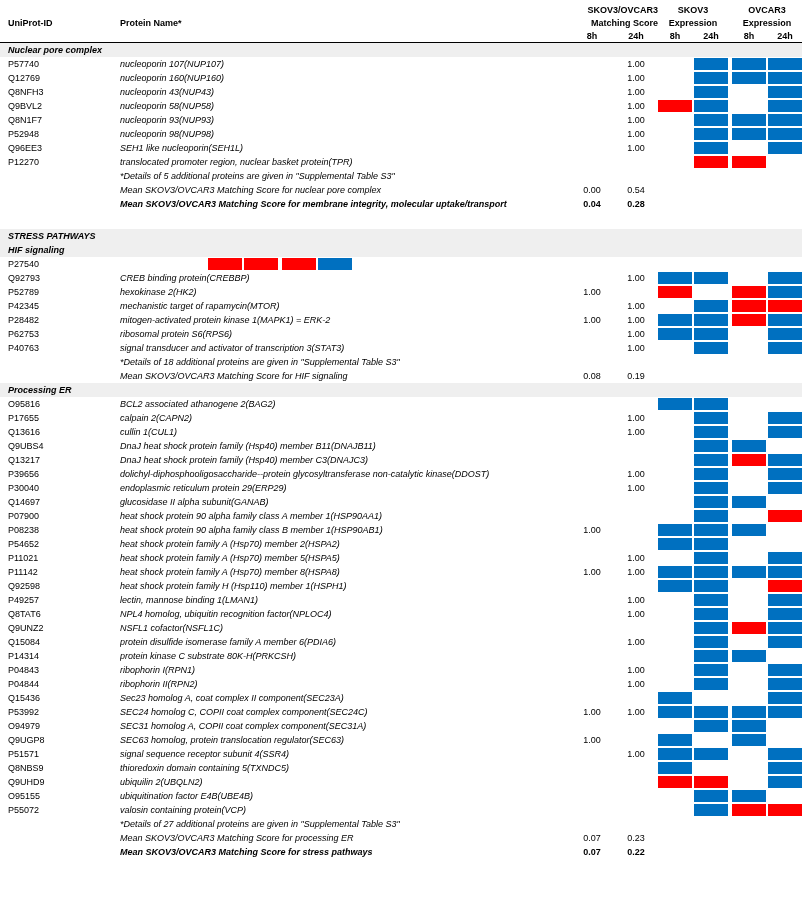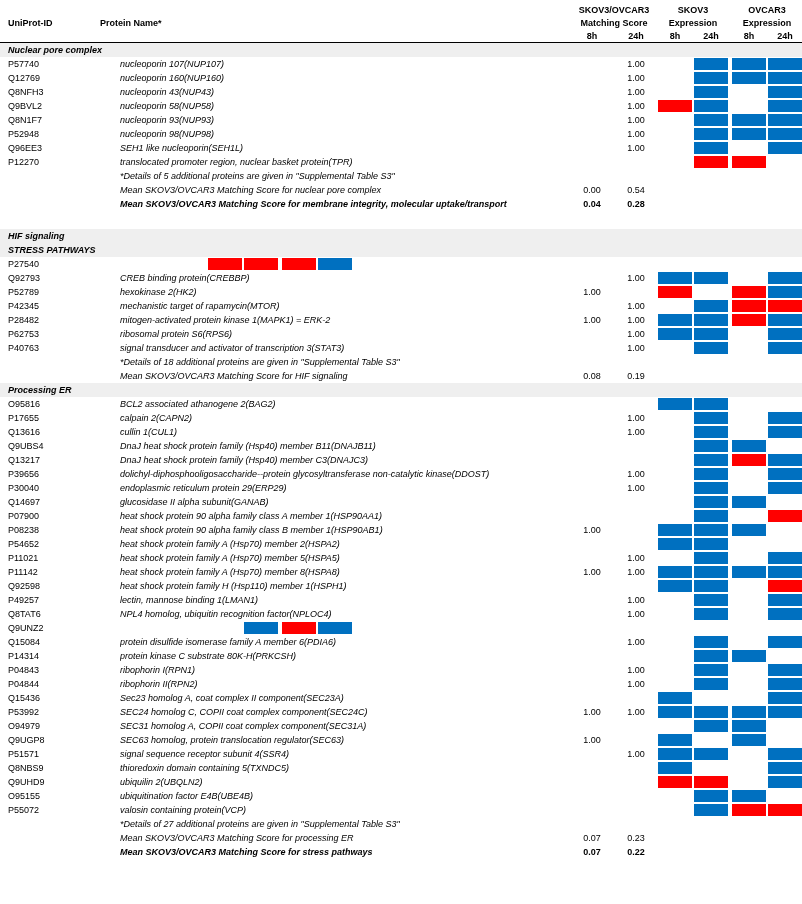--- a/index.html
+++ b/index.html
@@ -5,23 +5,23 @@
   html,body{margin:0;padding:0;}
   body{
     width:802px;height:904px;overflow:hidden;background:#ffffff;
     font-family:"Liberation Sans","DejaVu Sans",sans-serif;
     font-size:9px;color:#000;
   }
   .table{padding-top:3px;}
   
   .header{border-bottom:1px solid #000;}
   .hrow{display:flex;height:13px;align-items:center;font-weight:bold;}
-  .h-id{width:100px;padding-left:8px;box-sizing:border-box;flex-shrink:0;}
+  .h-id{width:120px;padding-left:8px;box-sizing:border-box;flex-shrink:0;}
   .h-name{flex:1;min-width:0;}
-  .h-mscore{width:88px;text-align:center;flex-shrink:0;}
+  .h-mscore{width:88px;text-align:right;flex-shrink:0;}
   .h-s{width:44px;text-align:center;flex-shrink:0;}
   .h-exp{width:70px;text-align:center;flex-shrink:0;}
   .h-gap{width:4px;flex-shrink:0;}
   .h-cellwrap{display:flex;width:144px;flex-shrink:0;}
   .h-cell{width:34px;text-align:center;margin-right:2px;}
   .h-cell.g{margin-right:4px;}
   .h-cell.last{margin-right:0;}
   
   .row{display:flex;height:14px;align-items:center;}
   .row.section{background:#EFEFEF;}
@@ -201,24 +201,24 @@
         <div class="col-score bold">0.28</div>
         <div class="expr">
           <div class="cell c0" style="background: transparent;"></div>
           <div class="cell c1" style="background: transparent;"></div>
           <div class="cell c2" style="background: transparent;"></div>
           <div class="cell c3" style="background: transparent;"></div>
         </div>
       </div>
       <div class="spacer"></div>
       <div class="row section">
+        <span class="section-label">STRESS PATHWAYS</span>
+      </div>
+      <div class="row section">
         <span class="section-label">HIF signaling</span>
-      </div>
-      <div class="row section">
-        <span class="section-label">STRESS PATHWAYS</span>
       </div>
       <div class="row">
         <div class="col-id">P27540</div>
         <div class="col-score"></div>
         <div class="col-score"></div>
         <div class="expr">
           <div class="cell c0" style="background: rgb(255, 0, 0);"></div>
           <div class="cell c1" style="background: rgb(255, 0, 0);"></div>
           <div class="cell c2" style="background: rgb(255, 0, 0);"></div>
           <div class="cell c3" style="background: rgb(0, 112, 192);"></div>
@@ -510,20 +510,21 @@
         <div class="col-score">1.00</div>
         <div class="expr">
           <div class="cell c0" style="background: transparent;"></div>
           <div class="cell c1" style="background: rgb(0, 112, 192);"></div>
           <div class="cell c2" style="background: transparent;"></div>
           <div class="cell c3" style="background: rgb(0, 112, 192);"></div>
         </div>
       </div>
       <div class="row">
         <div class="col-id">Q9UNZ2</div>
+        <div class="col-name">NSFL1 cofactor(NSFL1C)</div>
         <div class="col-score"></div>
         <div class="col-score"></div>
         <div class="expr">
           <div class="cell c0" style="background: transparent;"></div>
           <div class="cell c1" style="background: rgb(0, 112, 192);"></div>
           <div class="cell c2" style="background: rgb(255, 0, 0);"></div>
           <div class="cell c3" style="background: rgb(0, 112, 192);"></div>
         </div>
       </div>
       <div class="row">

